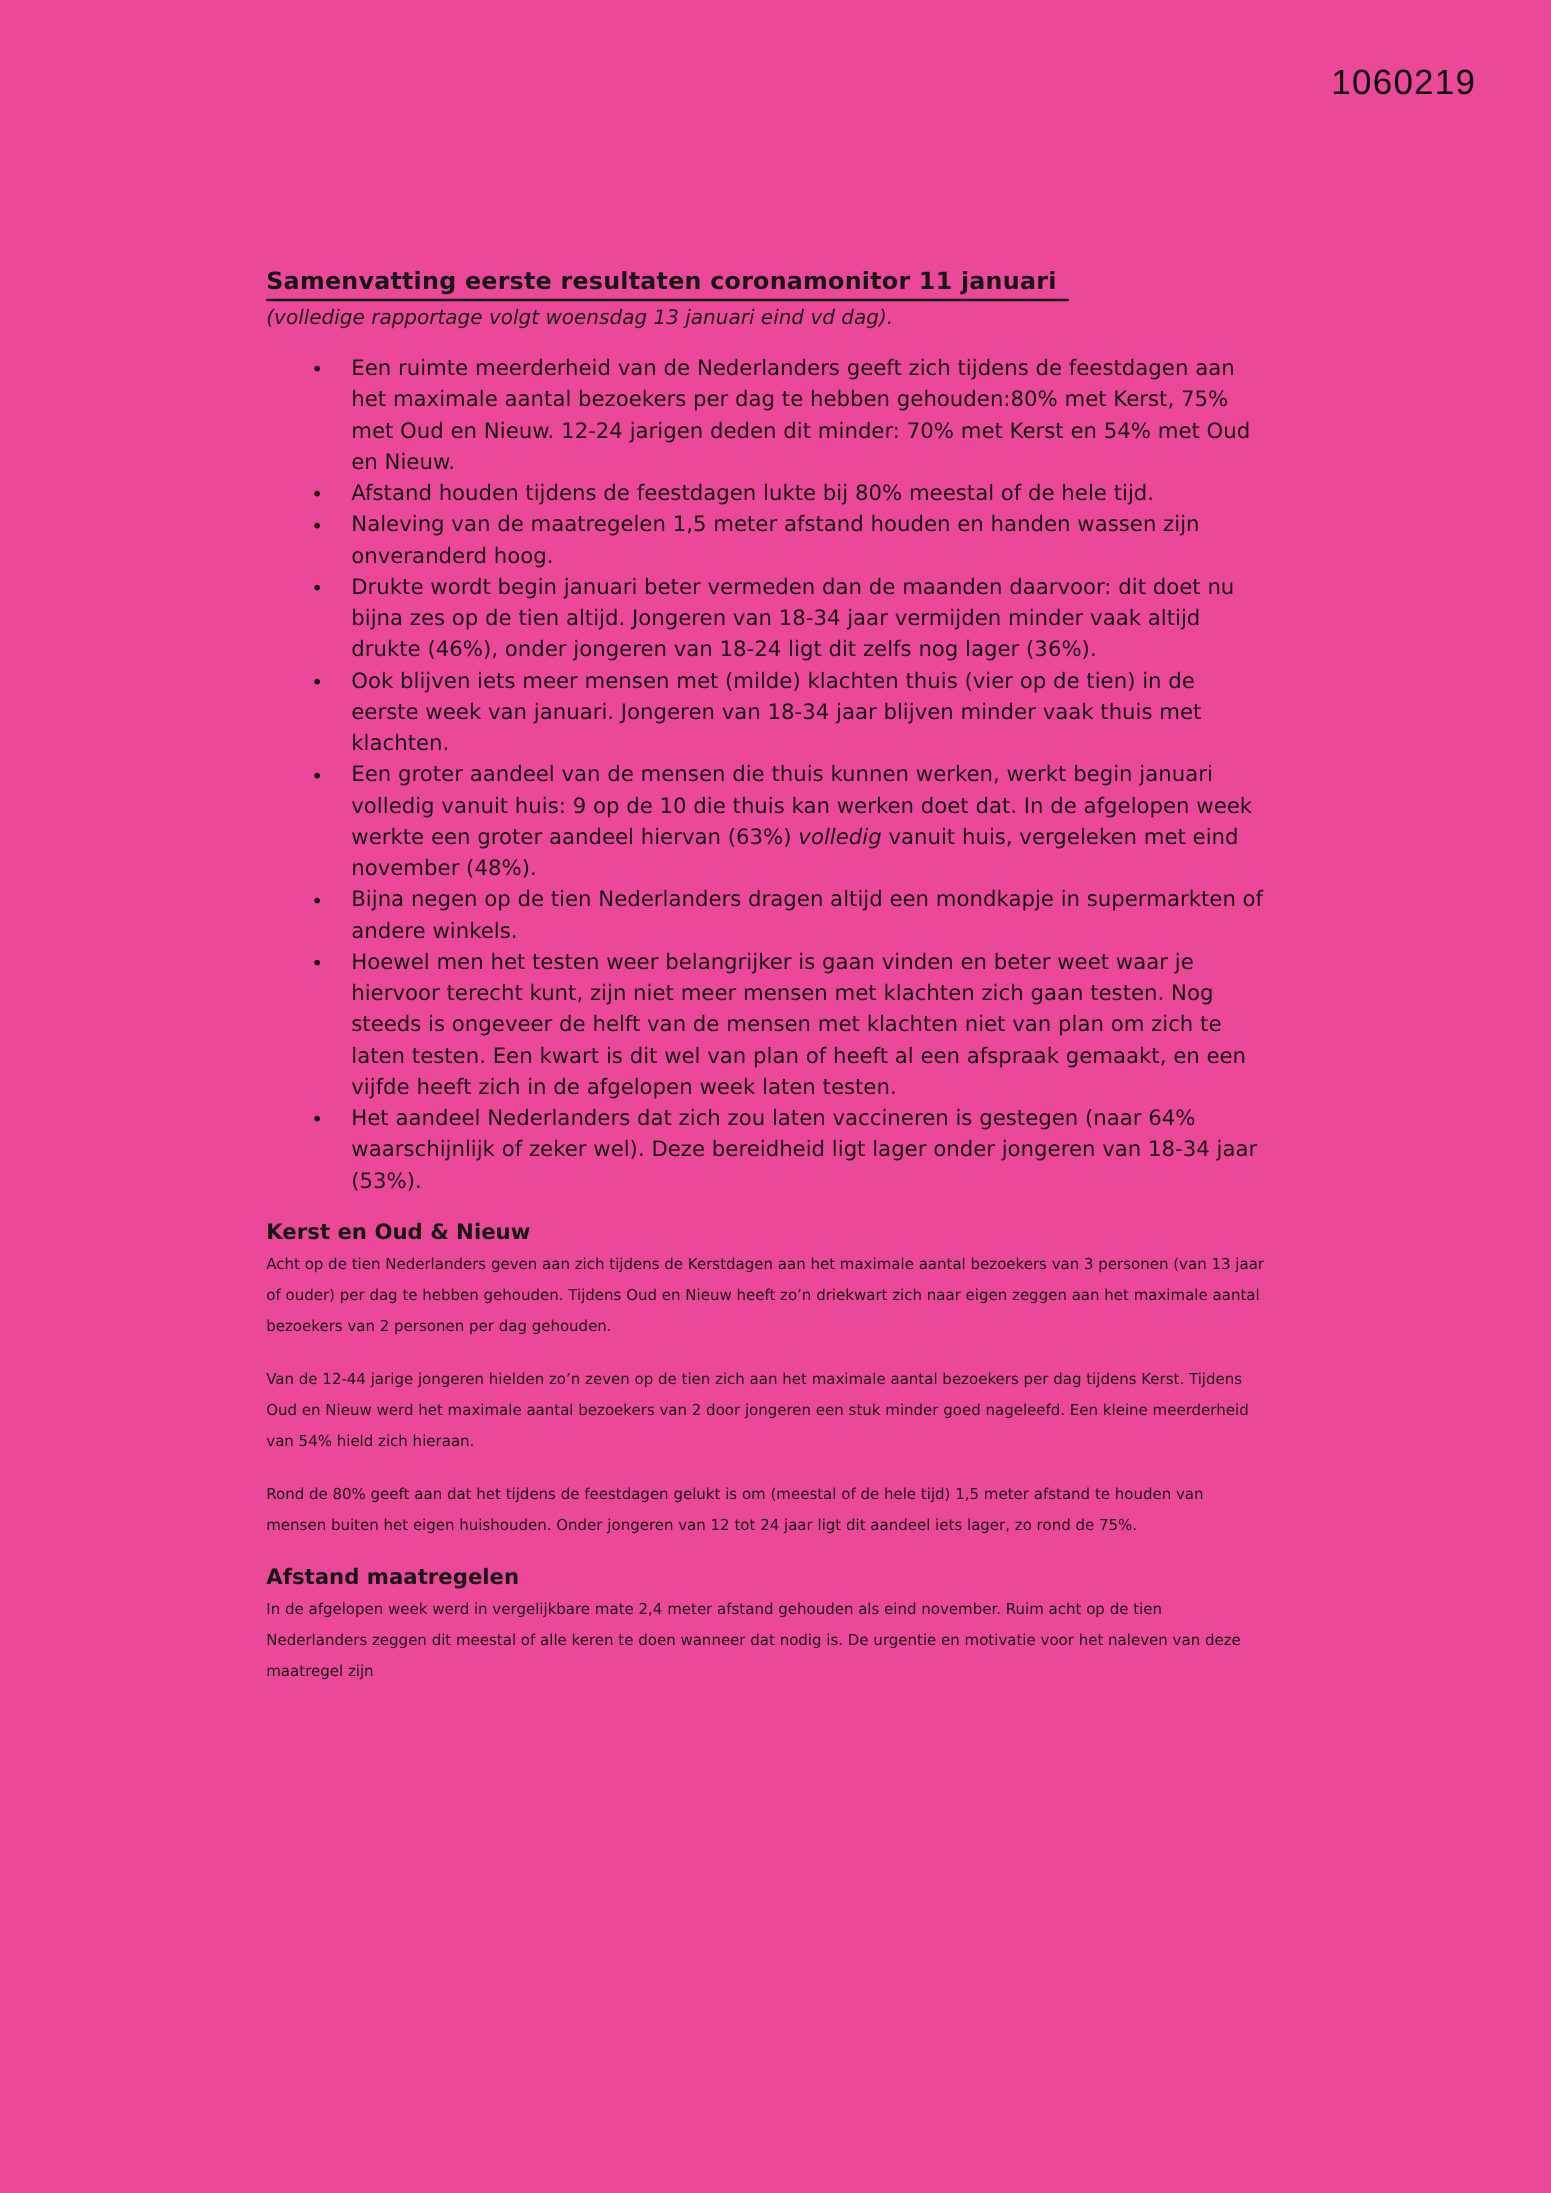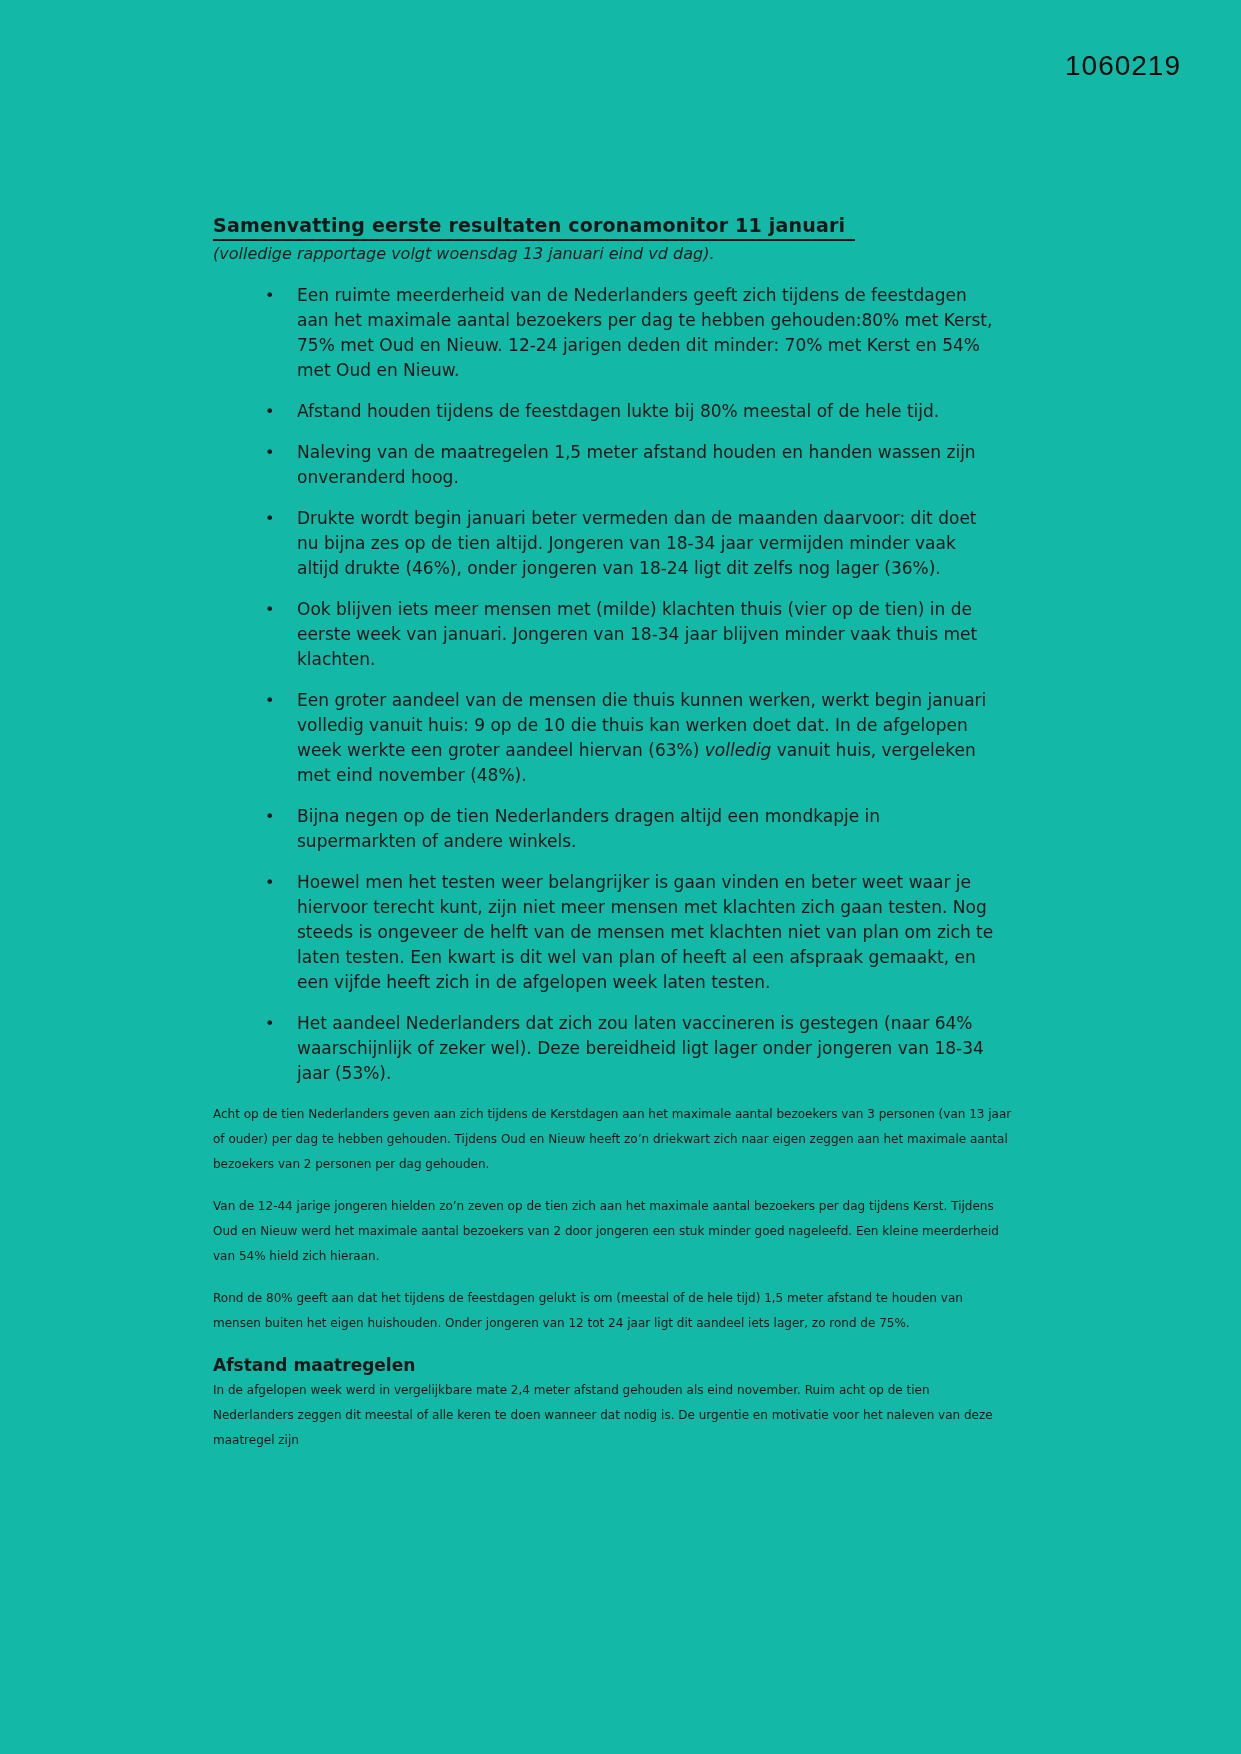--- a/index.html
+++ b/index.html
@@ -4,21 +4,21 @@
 <style>
   html, body {
     margin: 0;
     padding: 0;
     background: #ffffff;
   }
   .page {
     position: relative;
     width: 1241px;
     height: 1754px;
-    background: #14b8a6;
+    background: #ec4899;
     font-family: "DejaVu Sans", sans-serif;
     color: #171717;
     overflow: hidden;
   }
   .doc-number {
     position: absolute;
     top: 50px;
     right: 60px;
     font-size: 28px;
     letter-spacing: 1px;
@@ -52,21 +52,21 @@
   .summary-list {
     list-style: none;
     margin: 21px 0 16px 0;
     padding: 0;
     font-size: 17px;
     line-height: 25px;
   }
   .bullet-item {
     position: relative;
     padding-left: 68px;
-    margin: 16px;
+    margin: 0;
   }
   .bullet-item::before {
     content: "\2022";
     position: absolute;
     left: 36px;
     top: 0;
     font-size: 16px;
   }
   .section-heading {
     font-size: 17px;
@@ -93,20 +93,21 @@
         <li class="bullet-item"><span>Afstand houden tijdens de feestdagen lukte bij 80% meestal of de hele tijd.</span></li>
         <li class="bullet-item"><span>Naleving van de maatregelen 1,5 meter afstand houden en handen wassen zijn onveranderd hoog.</span></li>
         <li class="bullet-item"><span>Drukte wordt begin januari beter vermeden dan de maanden daarvoor: dit doet nu bijna zes op de tien altijd. Jongeren van 18-34 jaar vermijden minder vaak altijd drukte (46%), onder jongeren van 18-24 ligt dit zelfs nog lager (36%).</span></li>
         <li class="bullet-item"><span>Ook blijven iets meer mensen met (milde) klachten thuis (vier op de tien) in de eerste week van januari. Jongeren van 18-34 jaar blijven minder vaak thuis met klachten.</span></li>
         <li class="bullet-item"><span>Een groter aandeel van de mensen die thuis kunnen werken, werkt begin januari volledig vanuit huis: 9 op de 10 die thuis kan werken doet dat. In de afgelopen week werkte een groter aandeel hiervan (63%) </span><span style="font-style: italic;">volledig</span><span> vanuit huis, vergeleken met eind november (48%).</span></li>
         <li class="bullet-item"><span>Bijna negen op de tien Nederlanders dragen altijd een mondkapje in supermarkten of andere winkels.</span></li>
         <li class="bullet-item"><span>Hoewel men het testen weer belangrijker is gaan vinden en beter weet waar je hiervoor terecht kunt, zijn niet meer mensen met klachten zich gaan testen. Nog steeds is ongeveer de helft van de mensen met klachten niet van plan om zich te laten testen. Een kwart is dit wel van plan of heeft al een afspraak gemaakt, en een vijfde heeft zich in de afgelopen week laten testen.</span></li>
         <li class="bullet-item"><span>Het aandeel Nederlanders dat zich zou laten vaccineren is gestegen (naar 64% waarschijnlijk of zeker wel). Deze bereidheid ligt lager onder jongeren van 18-34 jaar (53%).</span></li>
       </ul>
     <div>
+        <h2 class="section-heading">Kerst en Oud &amp; Nieuw</h2>
         <p class="paragraph">Acht op de tien Nederlanders geven aan zich tijdens de Kerstdagen aan het maximale aantal bezoekers van 3 personen (van 13 jaar of ouder) per dag te hebben gehouden. Tijdens Oud en Nieuw heeft zo’n driekwart zich naar eigen zeggen aan het maximale aantal bezoekers van 2 personen per dag gehouden.</p>
         <p class="paragraph">Van de 12-44 jarige jongeren hielden zo’n zeven op de tien zich aan het maximale aantal bezoekers per dag tijdens Kerst. Tijdens Oud en Nieuw werd het maximale aantal bezoekers van 2 door jongeren een stuk minder goed nageleefd. Een kleine meerderheid van 54% hield zich hieraan.</p>
         <p class="paragraph">Rond de 80% geeft aan dat het tijdens de feestdagen gelukt is om (meestal of de hele tijd) 1,5 meter afstand te houden van mensen buiten het eigen huishouden. Onder jongeren van 12 tot 24 jaar ligt dit aandeel iets lager, zo rond de 75%.</p>
         <h2 class="section-heading">Afstand maatregelen</h2>
         <p class="paragraph">In de afgelopen week werd in vergelijkbare mate 2,4 meter afstand gehouden als eind november. Ruim acht op de tien Nederlanders zeggen dit meestal of alle keren te doen wanneer dat nodig is. De urgentie en motivatie voor het naleven van deze maatregel zijn</p>
       </div>
   </div>
 </div>
 
 </body></html>

